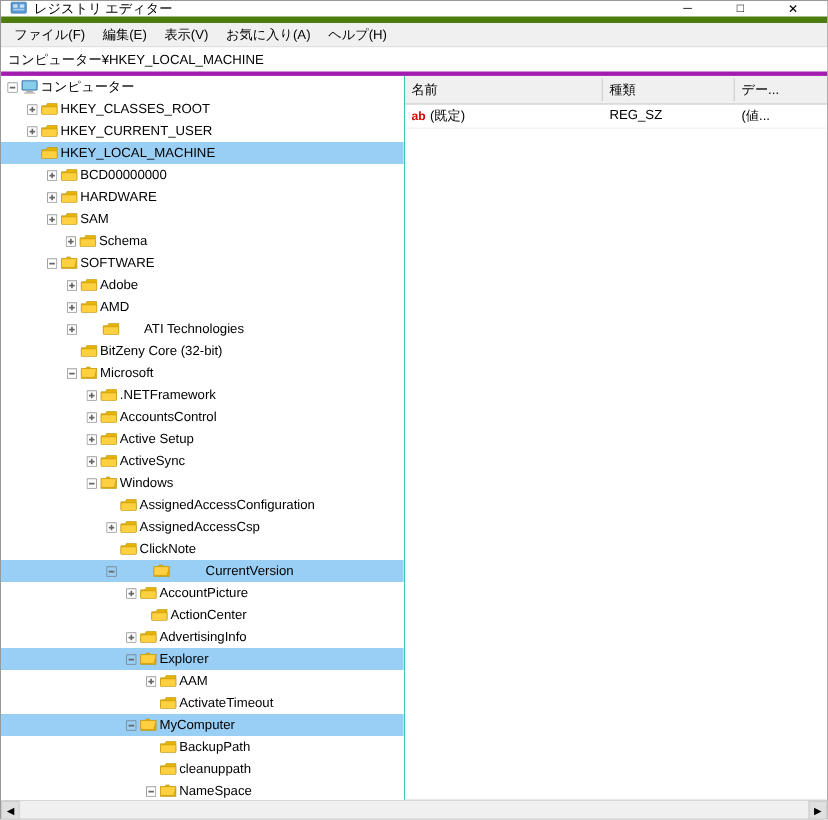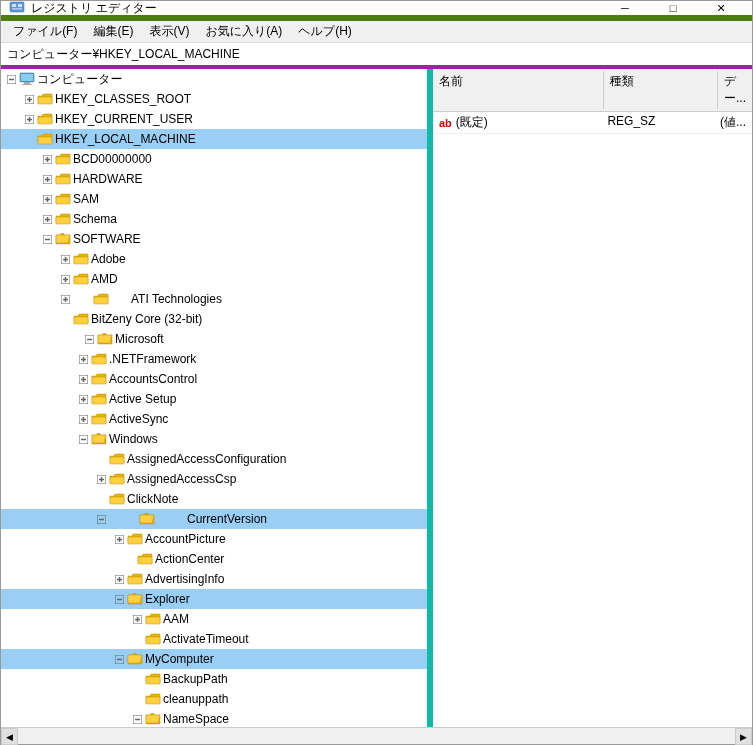--- a/index.html
+++ b/index.html
@@ -82,24 +82,24 @@
       padding: 0 6px;
       font-size: 12px;
       color: #000;
     }
     .main-content {
       display: flex;
       flex: 1;
       overflow: hidden;
     }
     .tree-pane {
-      width: 432px;
+      width: 367px;
       min-width: 200px;
       background: #fff;
-      border-right: 6px solid #14b8a6;
+      border-right: 1px solid #14b8a6;
       overflow-y: auto;
       overflow-x: auto;
       position: relative;
     }
     .right-pane {
       flex: 1;
       background: #fff;
       overflow-y: auto;
       overflow-x: auto;
     }
@@ -333,21 +333,21 @@
             </svg>
           </span>
           <span class="folder-icon">
             <svg width="16" height="14" viewBox="0 0 16 14">
       <path d="M1 4 L5 4 L6 2 L15 2 L15 11 L1 11 Z" fill="#e6b400" stroke="#b8900a" stroke-width="0.5"></path>
       <rect x="1" y="5" width="14" height="7" rx="0.5" fill="#ffd040" stroke="#b8900a" stroke-width="0.5"></rect>
     </svg>
           </span>
           <span class="tree-label">SAM</span>
         </div>
-        <div class="tree-item" style="padding-left: 38px;">
+        <div class="tree-item" style="padding-left: 55px;">
           <span class="expand-btn">
             <svg width="9" height="9" viewBox="0 0 9 9">
               <rect x="0" y="0" width="9" height="9" fill="none" stroke="#666" stroke-width="1"></rect>
               <line x1="4.5" y1="2" x2="4.5" y2="7" stroke="#666" stroke-width="1.5"></line>
               <line x1="2" y1="4.5" x2="7" y2="4.5" stroke="#666" stroke-width="1.5"></line>
             </svg>
           </span>
           <span class="folder-icon">
             <svg width="16" height="14" viewBox="0 0 16 14">
       <path d="M1 4 L5 4 L6 2 L15 2 L15 11 L1 11 Z" fill="#e6b400" stroke="#b8900a" stroke-width="0.5"></path>
@@ -422,21 +422,21 @@
         <div class="tree-item" style="padding-left: 56px;">
           <span class="expand-btn"></span>
           <span class="folder-icon">
             <svg width="16" height="14" viewBox="0 0 16 14">
       <path d="M1 4 L5 4 L6 2 L15 2 L15 11 L1 11 Z" fill="#e6b400" stroke="#b8900a" stroke-width="0.5"></path>
       <rect x="1" y="5" width="14" height="7" rx="0.5" fill="#ffd040" stroke="#b8900a" stroke-width="0.5"></rect>
     </svg>
           </span>
           <span class="tree-label">BitZeny Core (32-bit)</span>
         </div>
-        <div class="tree-item" style="padding-left: 56px; margin-left: 24px;">
+        <div class="tree-item" style="padding-left: 56px;">
           <span class="expand-btn">
             <svg width="9" height="9" viewBox="0 0 9 9">
               <rect x="0" y="0" width="9" height="9" fill="none" stroke="#666" stroke-width="1"></rect>
               <line x1="2" y1="4.5" x2="7" y2="4.5" stroke="#666" stroke-width="1.5"></line>
             </svg>
           </span>
           <span class="folder-icon">
             <svg width="16" height="14" viewBox="0 0 16 14">
       <path d="M1 3 L5 3 L6 1.5 L9 1.5 L9 3 L15 3 L15 12 L1 12 Z" fill="#e6b400" stroke="#b8900a" stroke-width="0.5"></path>
       <path d="M1 3 L15 3 L13 11 L1 11 Z" fill="#ffd040" stroke="#b8900a" stroke-width="0.5"></path>

